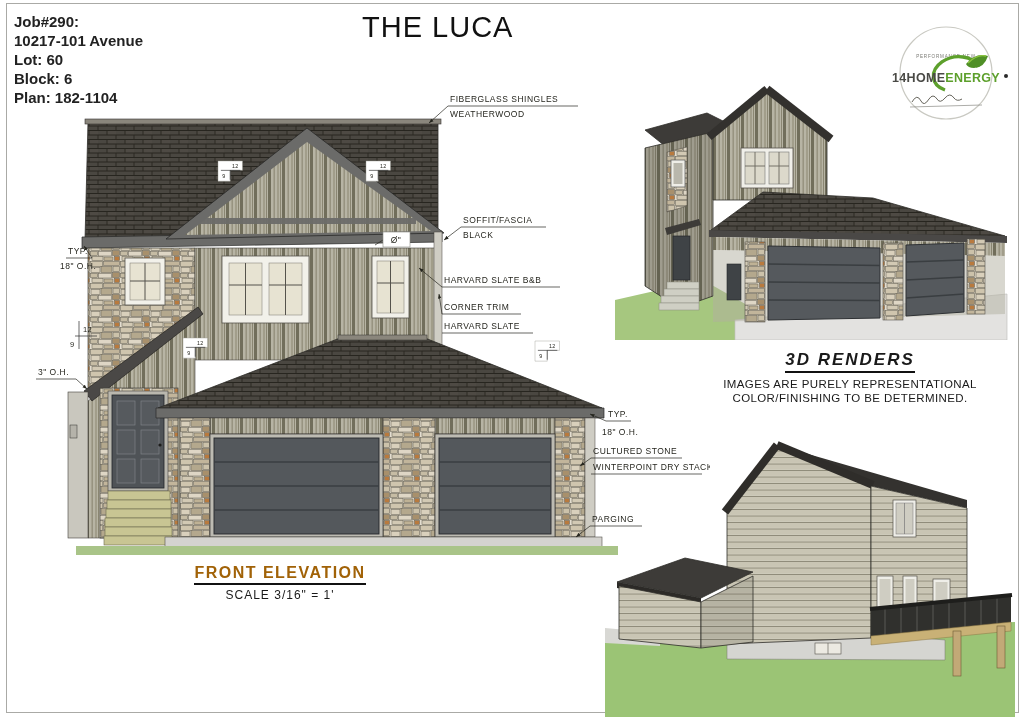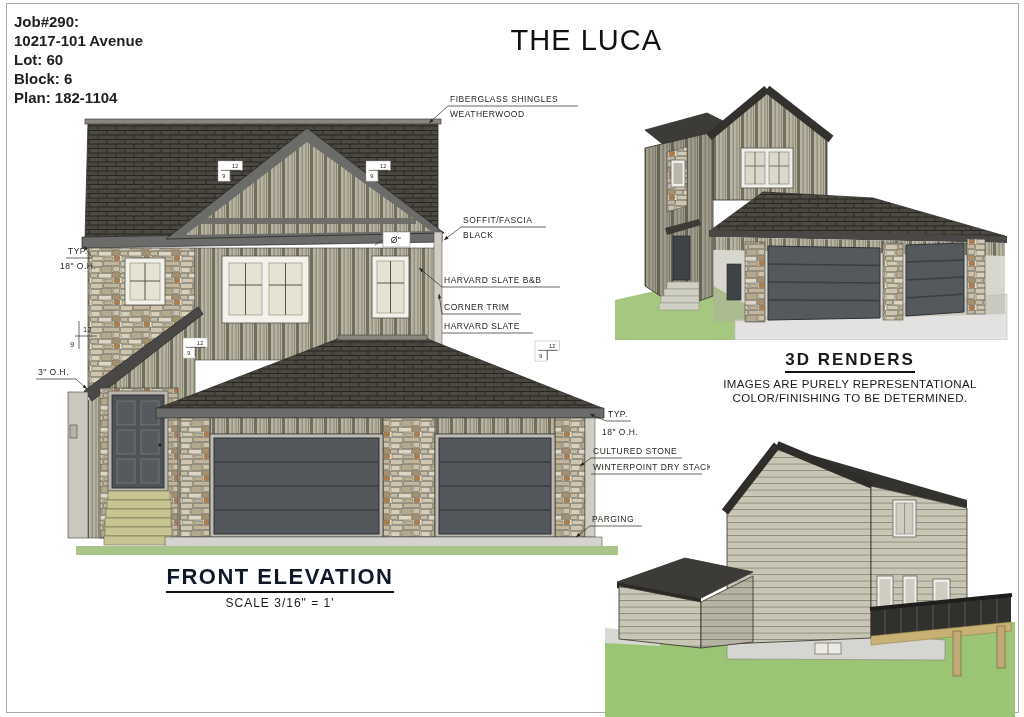--- a/index.html
+++ b/index.html
@@ -1,29 +1,29 @@
 <!DOCTYPE html>
 <html><head>
 <meta charset="utf-8">
 <style>
   html,body{margin:0;padding:0;background:#fff;}
   .sheet{position:relative;width:1024px;height:717px;background:#ffffff;overflow:hidden;
          font-family:"Liberation Sans",sans-serif;color:#1d1d1d;}
   .frame{position:absolute;left:6px;top:3px;right:5px;bottom:4px;border:1px solid #aaaaa6;}
   .job-info{position:absolute;left:14px;top:12px;font-size:15px;line-height:19px;color:#222;font-weight:bold;}
-  .page-title{position:absolute;left:362px;top:24px;width:300px;text-align:right;
+  .page-title{position:absolute;left:362px;top:11px;width:300px;text-align:left;
               font-size:29px;font-weight:500;letter-spacing:1px;color:#111;}
   .logo-wrap{position:absolute;left:882px;top:20px;width:132px;height:108px;}
   .fe-title-wrap{position:absolute;left:140px;top:564px;width:280px;text-align:center;}
-  .fe-title{display:inline-block;font-size:22px;font-weight:600;letter-spacing:1.5px;
-            border-bottom:2px solid #111;padding-bottom:1px;color:#0f172a;}
+  .fe-title{display:inline-block;font-size:16px;font-weight:600;letter-spacing:1.5px;
+            border-bottom:2px solid #111;padding-bottom:1px;color:#a16207;}
   .fe-scale{margin-top:3px;font-size:12px;letter-spacing:1px;color:#1a1a1a;}
   .rd-title-wrap{position:absolute;left:650px;top:350px;width:400px;text-align:center;}
   .rd-title{display:inline-block;font-size:17px;font-weight:600;letter-spacing:2px;
-            border-bottom:2px solid #111;padding-bottom:1px;color:#1a1a1a;}
+            border-bottom:2px solid #111;padding-bottom:1px;color:#1a1a1a;font-style:italic;}
   .rd-note{margin-top:4px;font-size:11.5px;letter-spacing:.4px;line-height:14px;color:#1a1a1a;}
   svg{position:absolute;}
   svg text{font-family:"Liberation Sans",sans-serif;}
   .ann{font-size:8.5px;letter-spacing:.5px;fill:#26261f;}
   .ann-s{font-size:7.5px;letter-spacing:.3px;fill:#26261f;}
   .ldr{stroke:#26261f;stroke-width:.7;fill:none;}
   .ol{stroke:#2f2d29;stroke-width:.8;}
 </style>
 </head>
 <body>
@@ -76,20 +76,33 @@
   <div class="job-info">
     <div>Job#290:</div>
     <div>10217-101 Avenue</div>
     <div>Lot: 60</div>
     <div>Block: 6</div>
     <div>Plan: 182-1104</div>
   </div>
 
   <div class="page-title">THE LUCA</div>
 
+  <div class="logo-wrap">
+    <svg width="132" height="108" viewBox="0 0 132 108" style="left:0;top:0;">
+      <circle cx="64" cy="53" r="46" fill="none" stroke="#c9c9c2" stroke-width="1.2"></circle>
+      <text x="64" y="38" text-anchor="middle" style="font-size:4.6px;letter-spacing:.8px;" fill="#7a7a74">PERFORMANCE NEW</text>
+      <path d="M63,70 A 23,17 -12 1 1 96,47" fill="none" stroke="#5da02c" stroke-width="3.4"></path>
+      <path d="M84,44 q 10,-12 22,-8 q -4,12 -14,12 q -6,0 -8,-4 z" fill="#4f8f26"></path>
+      <path d="M86,43 q 9,-9 18,-7" fill="none" stroke="#8cc63f" stroke-width="1.4"></path>
+      <text x="64" y="62" text-anchor="middle" style="font-size:12.5px;font-weight:bold;letter-spacing:.3px;"><tspan fill="#4a4a46">14HOME</tspan><tspan fill="#5da02c">ENERGY</tspan></text>
+      <path d="M30,82 q 5,-9 9,-1 q 3,6 8,-2 q 4,-6 8,0 q 3,5 8,-1 q 5,-6 9,0 q 3,4 8,1" fill="none" stroke="#55524a" stroke-width=".9"></path>
+      <line x1="28" y1="87" x2="100" y2="85" stroke="#8a8a84" stroke-width=".7"></line>
+      <circle cx="124" cy="56" r="2" fill="#2a2a2a"></circle>
+    </svg>
+  </div>
 
   <svg width="400" height="272" viewBox="0 0 400 272" style="left:615px;top:68px;">
     <polygon points="0,232 88,212 148,246 148,272 0,272" fill="#a6c77f"></polygon>
     <polygon points="120,252 392,226 392,272 120,272" fill="#e3e2e0" stroke="#c2c2be" stroke-width=".7"></polygon>
     <polygon points="30,62 92,45 118,58 50,78" fill="#3d3b38" class="ol"></polygon>
     <g>
       <polygon points="30,80 98,64 98,228 64,240 30,218" fill="url(#bnb)" class="ol"></polygon>
       <polygon points="30,80 98,64 98,228 64,240 30,218" fill="#33302a" opacity=".18"></polygon>
       <polygon points="52,84 72,79 72,138 52,144" fill="url(#stone)" stroke="#55524a" stroke-width=".6"></polygon>
       <rect x="56" y="92" width="14" height="27" fill="#efeee8" stroke="#555" stroke-width=".7"></rect>

